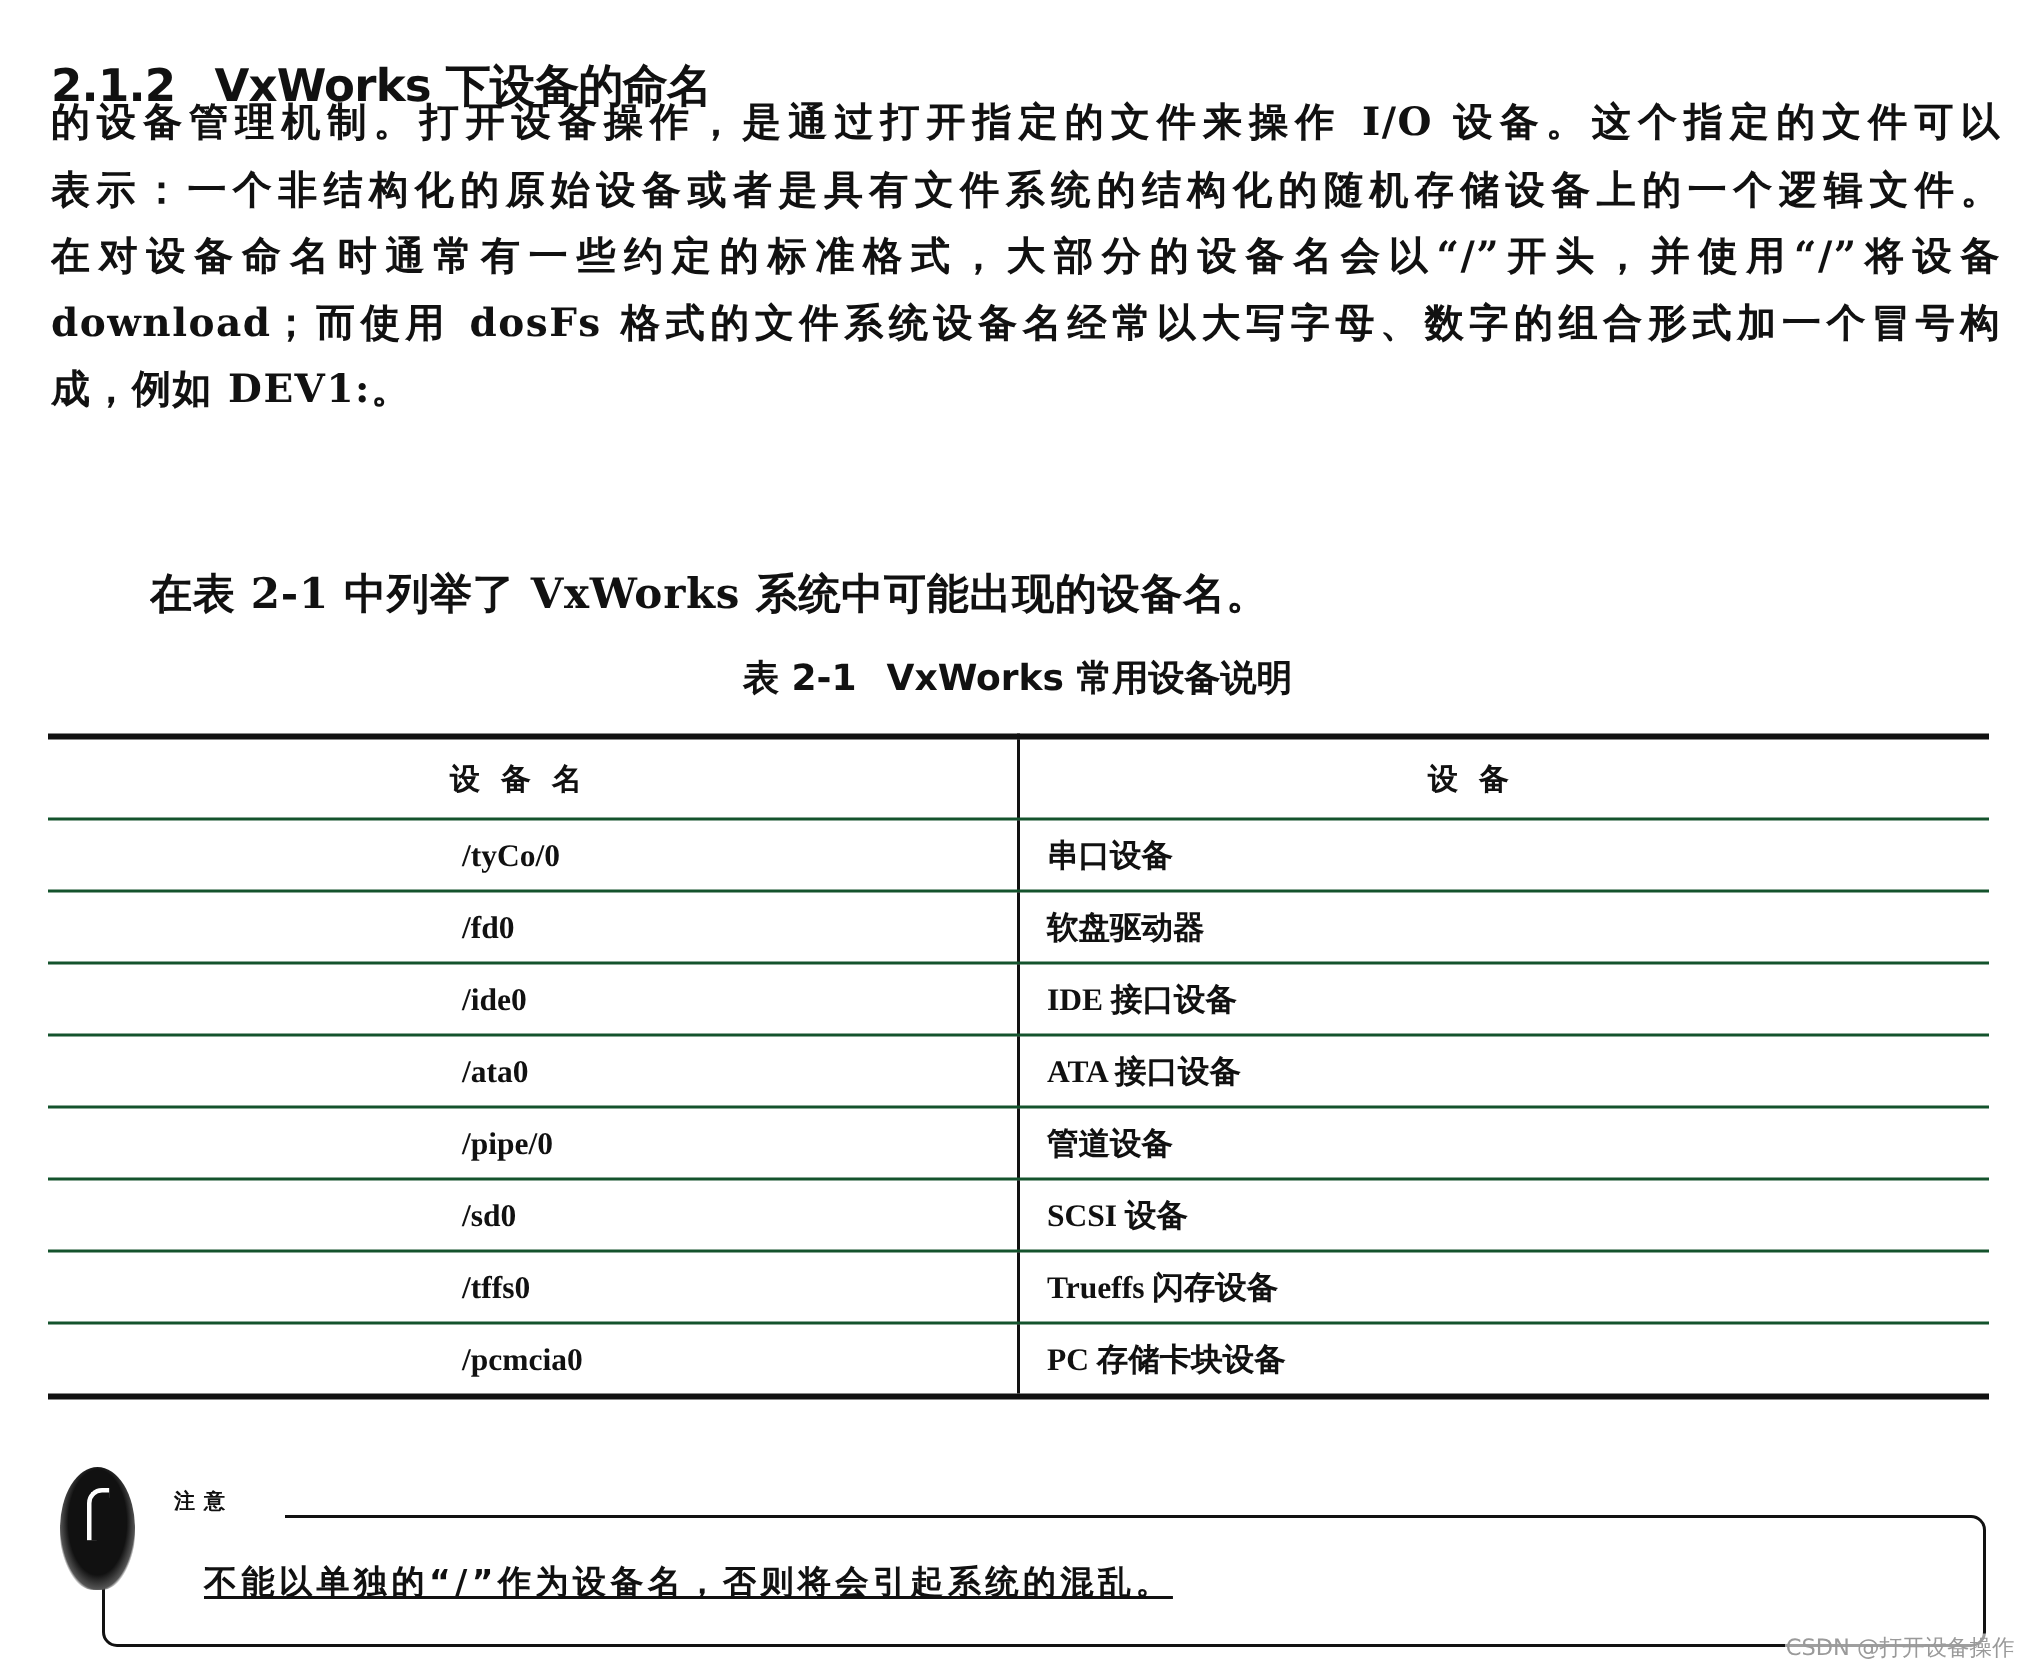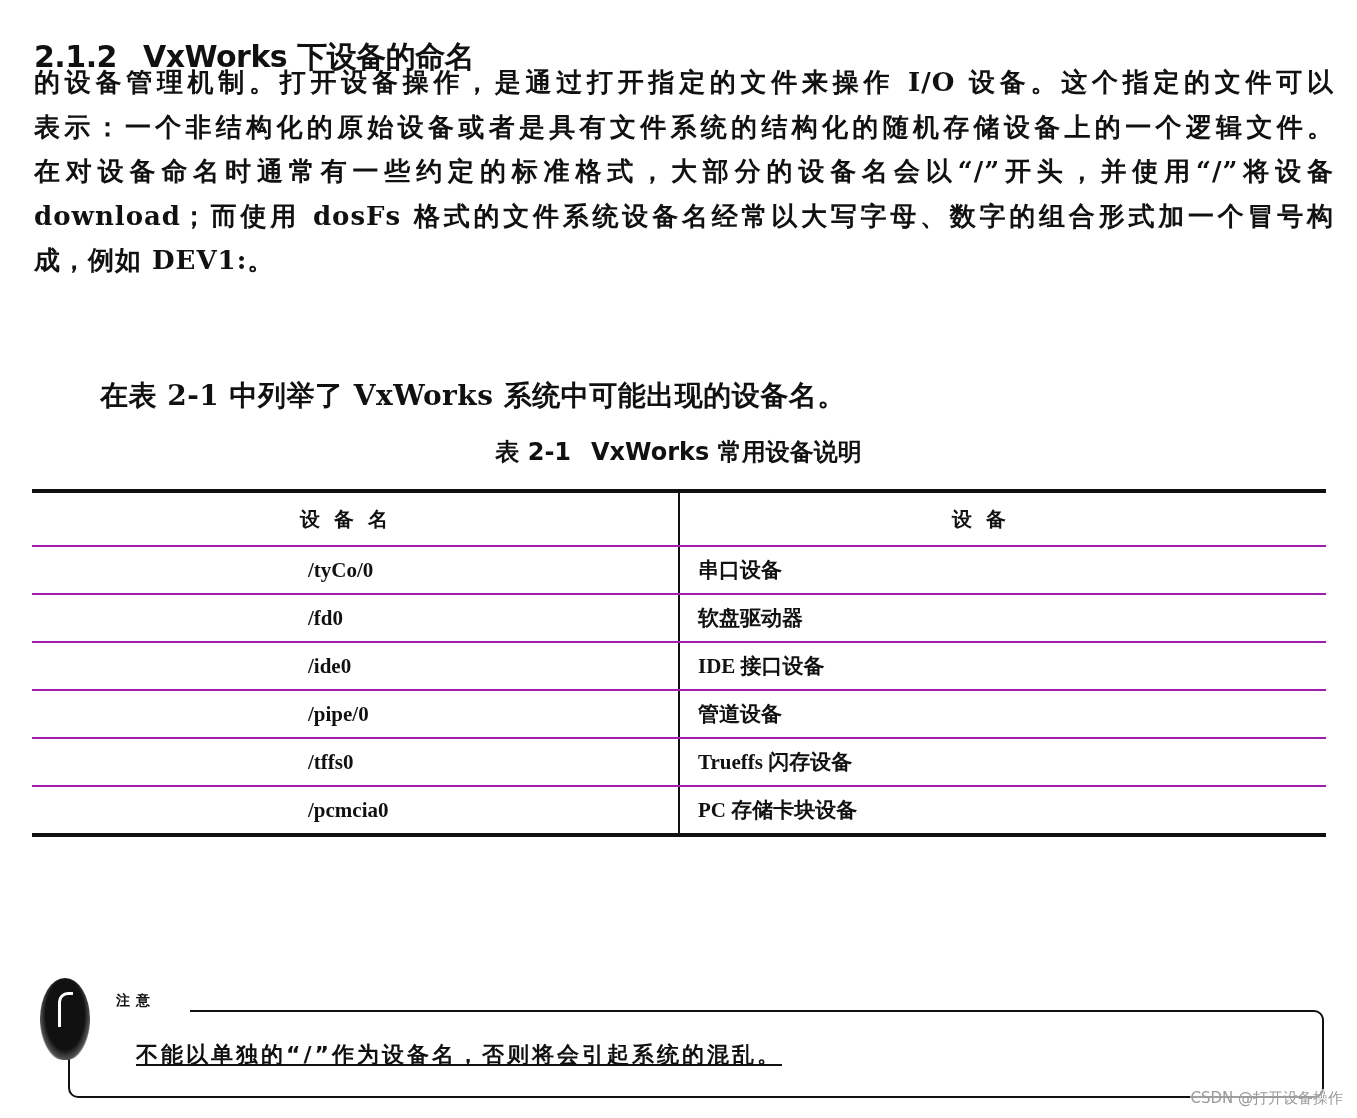--- a/index.html
+++ b/index.html
@@ -36,21 +36,21 @@
   .caption span { margin: 4px 10px; }
 
   table.devices {
     position: absolute; left: 32px; top: 489px; width: 1294px;
     border-collapse: collapse;
     font-family: "Liberation Serif", "DejaVu Serif", serif;
     font-size: 21px; font-weight: bold;
   }
   table.devices th, table.devices td {
     height: 46px; padding: 0; vertical-align: middle;
-    border-bottom: 2px solid #a21caf;
+    border-bottom: 2px solid #14532d;
   }
   table.devices thead tr { border-top: 4px solid #111; }
   table.devices th {
     height: 52px;
     font-family: "DejaVu Sans", sans-serif; font-size: 20px; letter-spacing: 14px;
   }
   table.devices th.c1 { text-align: left; padding-left: 268px; }
   table.devices th.c2 { text-align: left; padding-left: 272px; }
   table.devices td.c1 { padding-left: 276px; width: 370px; }
   table.devices td.c2 { padding-left: 18px; }
@@ -127,22 +127,30 @@
       </tr>
     <tr>
         <td class="c1">/fd0</td>
         <td class="c2">软盘驱动器</td>
       </tr>
     <tr>
         <td class="c1">/ide0</td>
         <td class="c2">IDE 接口设备</td>
       </tr>
     <tr>
+        <td class="c1">/ata0</td>
+        <td class="c2">ATA 接口设备</td>
+      </tr>
+    <tr>
         <td class="c1">/pipe/0</td>
         <td class="c2">管道设备</td>
+      </tr>
+    <tr>
+        <td class="c1">/sd0</td>
+        <td class="c2">SCSI 设备</td>
       </tr>
     <tr>
         <td class="c1">/tffs0</td>
         <td class="c2">Trueffs 闪存设备</td>
       </tr>
     <tr>
         <td class="c1">/pcmcia0</td>
         <td class="c2">PC 存储卡块设备</td>
       </tr>
   </tbody>

